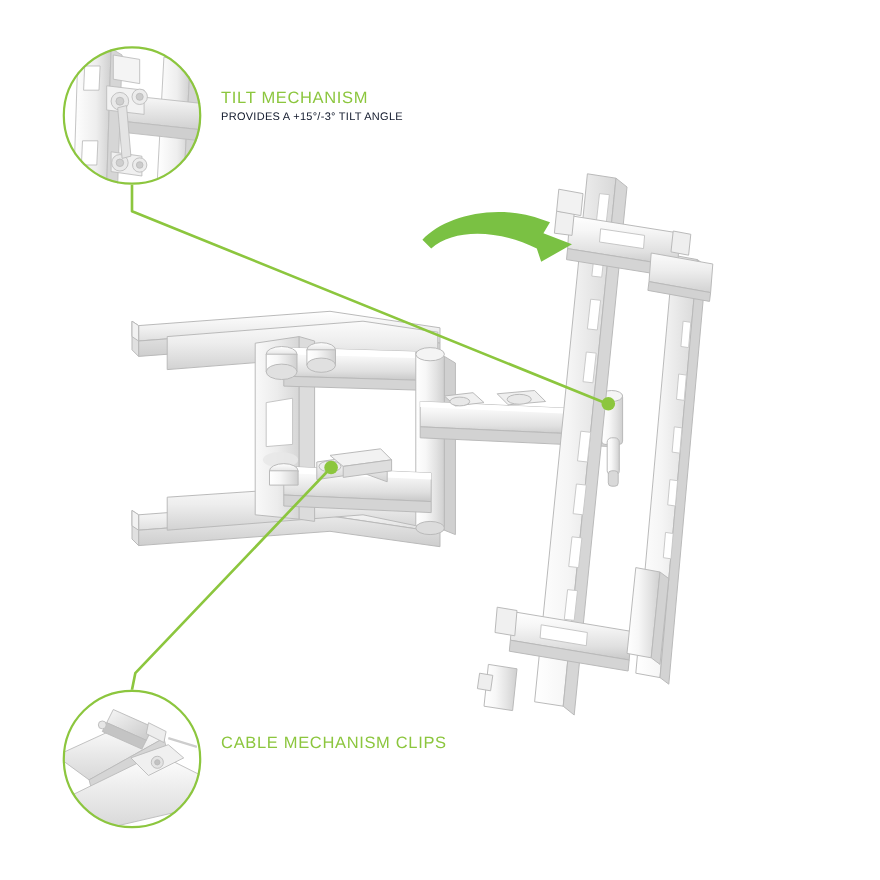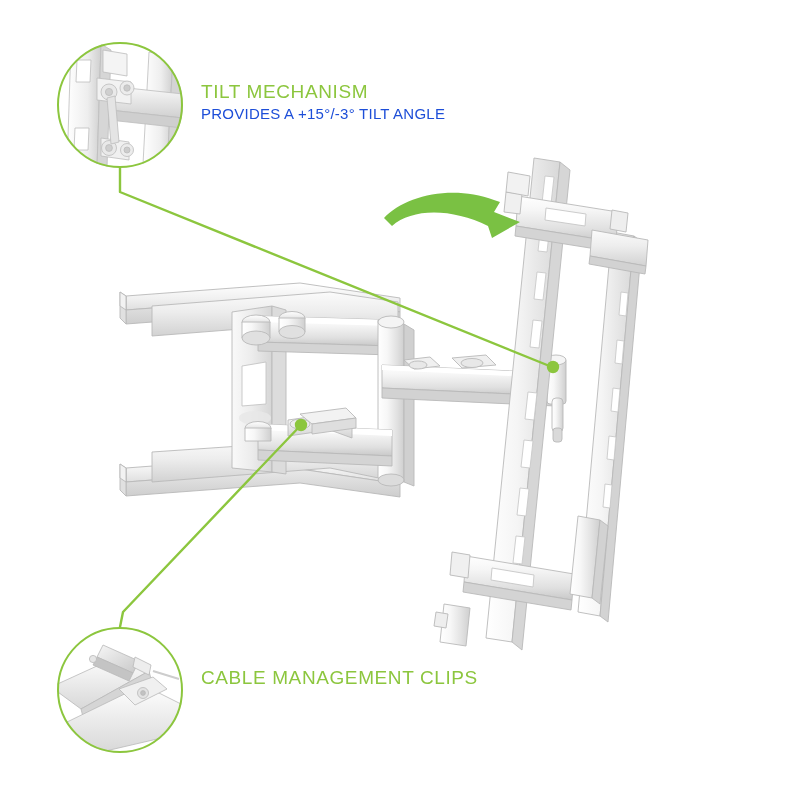--- a/index.html
+++ b/index.html
@@ -13,32 +13,32 @@
   }
   #stage{
     position:absolute;left:0;top:0;width:800px;height:800px;
     background:#ffffff;
   }
   .layer{position:absolute;left:0;top:0;width:800px;height:800px;}
 
   
   .callout-text{position:absolute;}
   .callout-title{
-    font-size:19px;
+    font-size:15px;
     letter-spacing:0.6px;
     font-weight:400;
     color:#8cc63e;
     white-space:nowrap;
     line-height:1.05;
   }
   .callout-sub{
-    font-size:15px;
+    font-size:10px;
     letter-spacing:0.25px;
     font-weight:400;
-    color:#1d4ed8;
+    color:#0f172a;
     white-space:nowrap;
     margin-top:4px;
     line-height:1.05;
   }
   #tilt-text{left:201px;top:82px;}
   #cable-text{left:201px;top:668px;}
 
   
   .detail-circle{
     position:absolute;
@@ -358,16 +358,16 @@
     </svg>
   </div>
   <div class="detail-ring" id="ring-cable"></div>
 
   <div class="callout-text" id="tilt-text">
     <div class="callout-title">TILT MECHANISM</div>
     <div class="callout-sub">PROVIDES A +15°/-3° TILT ANGLE</div>
   </div>
 
   <div class="callout-text" id="cable-text">
-    <div class="callout-title">CABLE MANAGEMENT CLIPS</div>
+    <div class="callout-title">CABLE MECHANISM CLIPS</div>
   </div>
 
 </div>
 
 </body></html>

